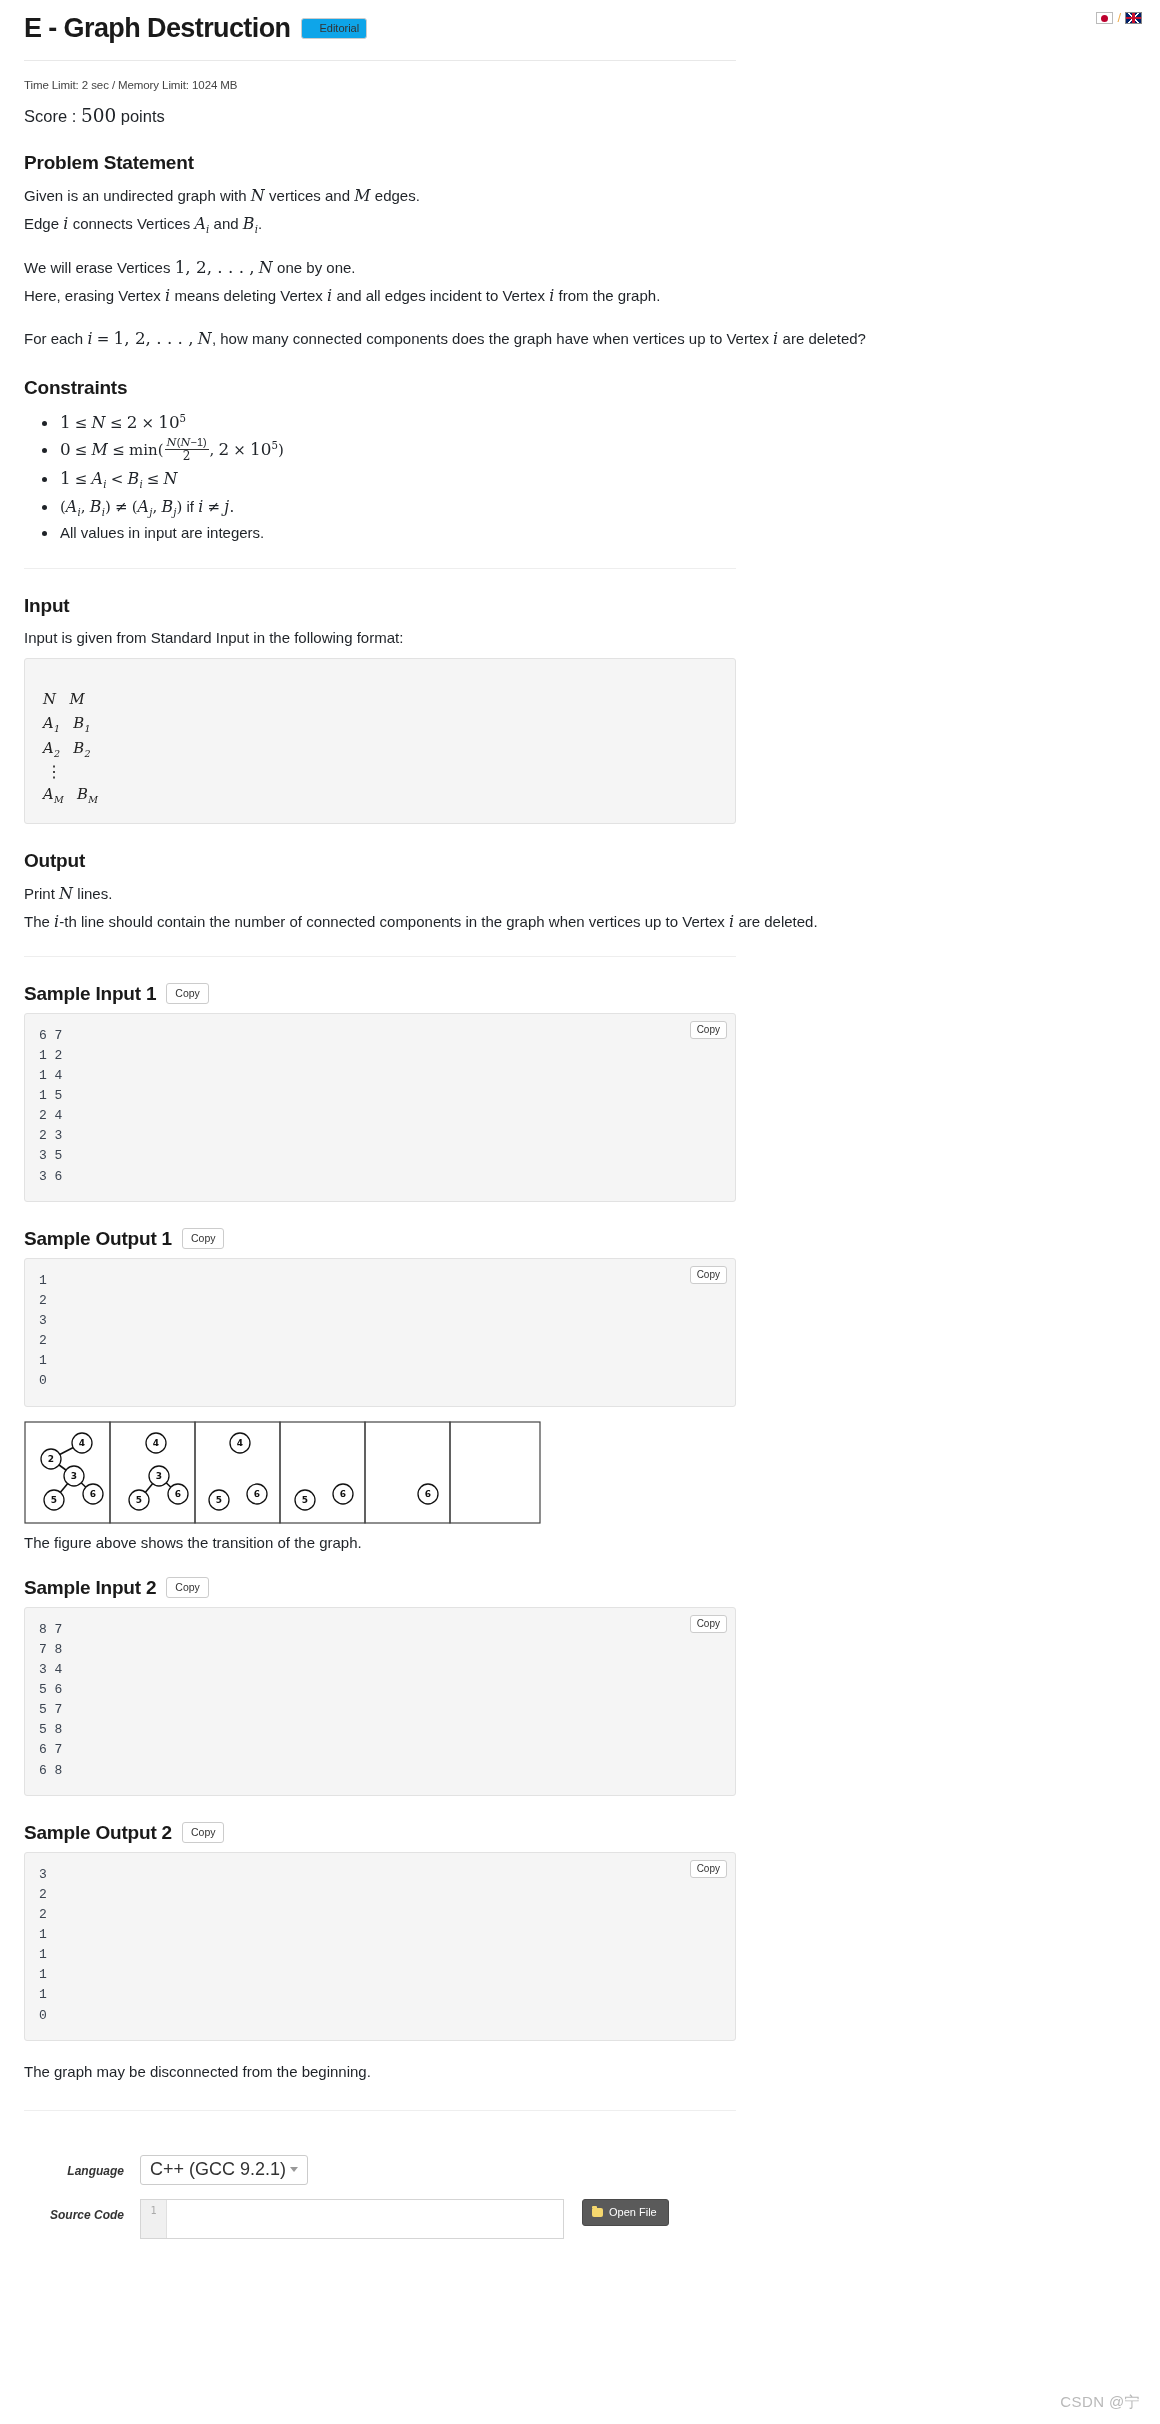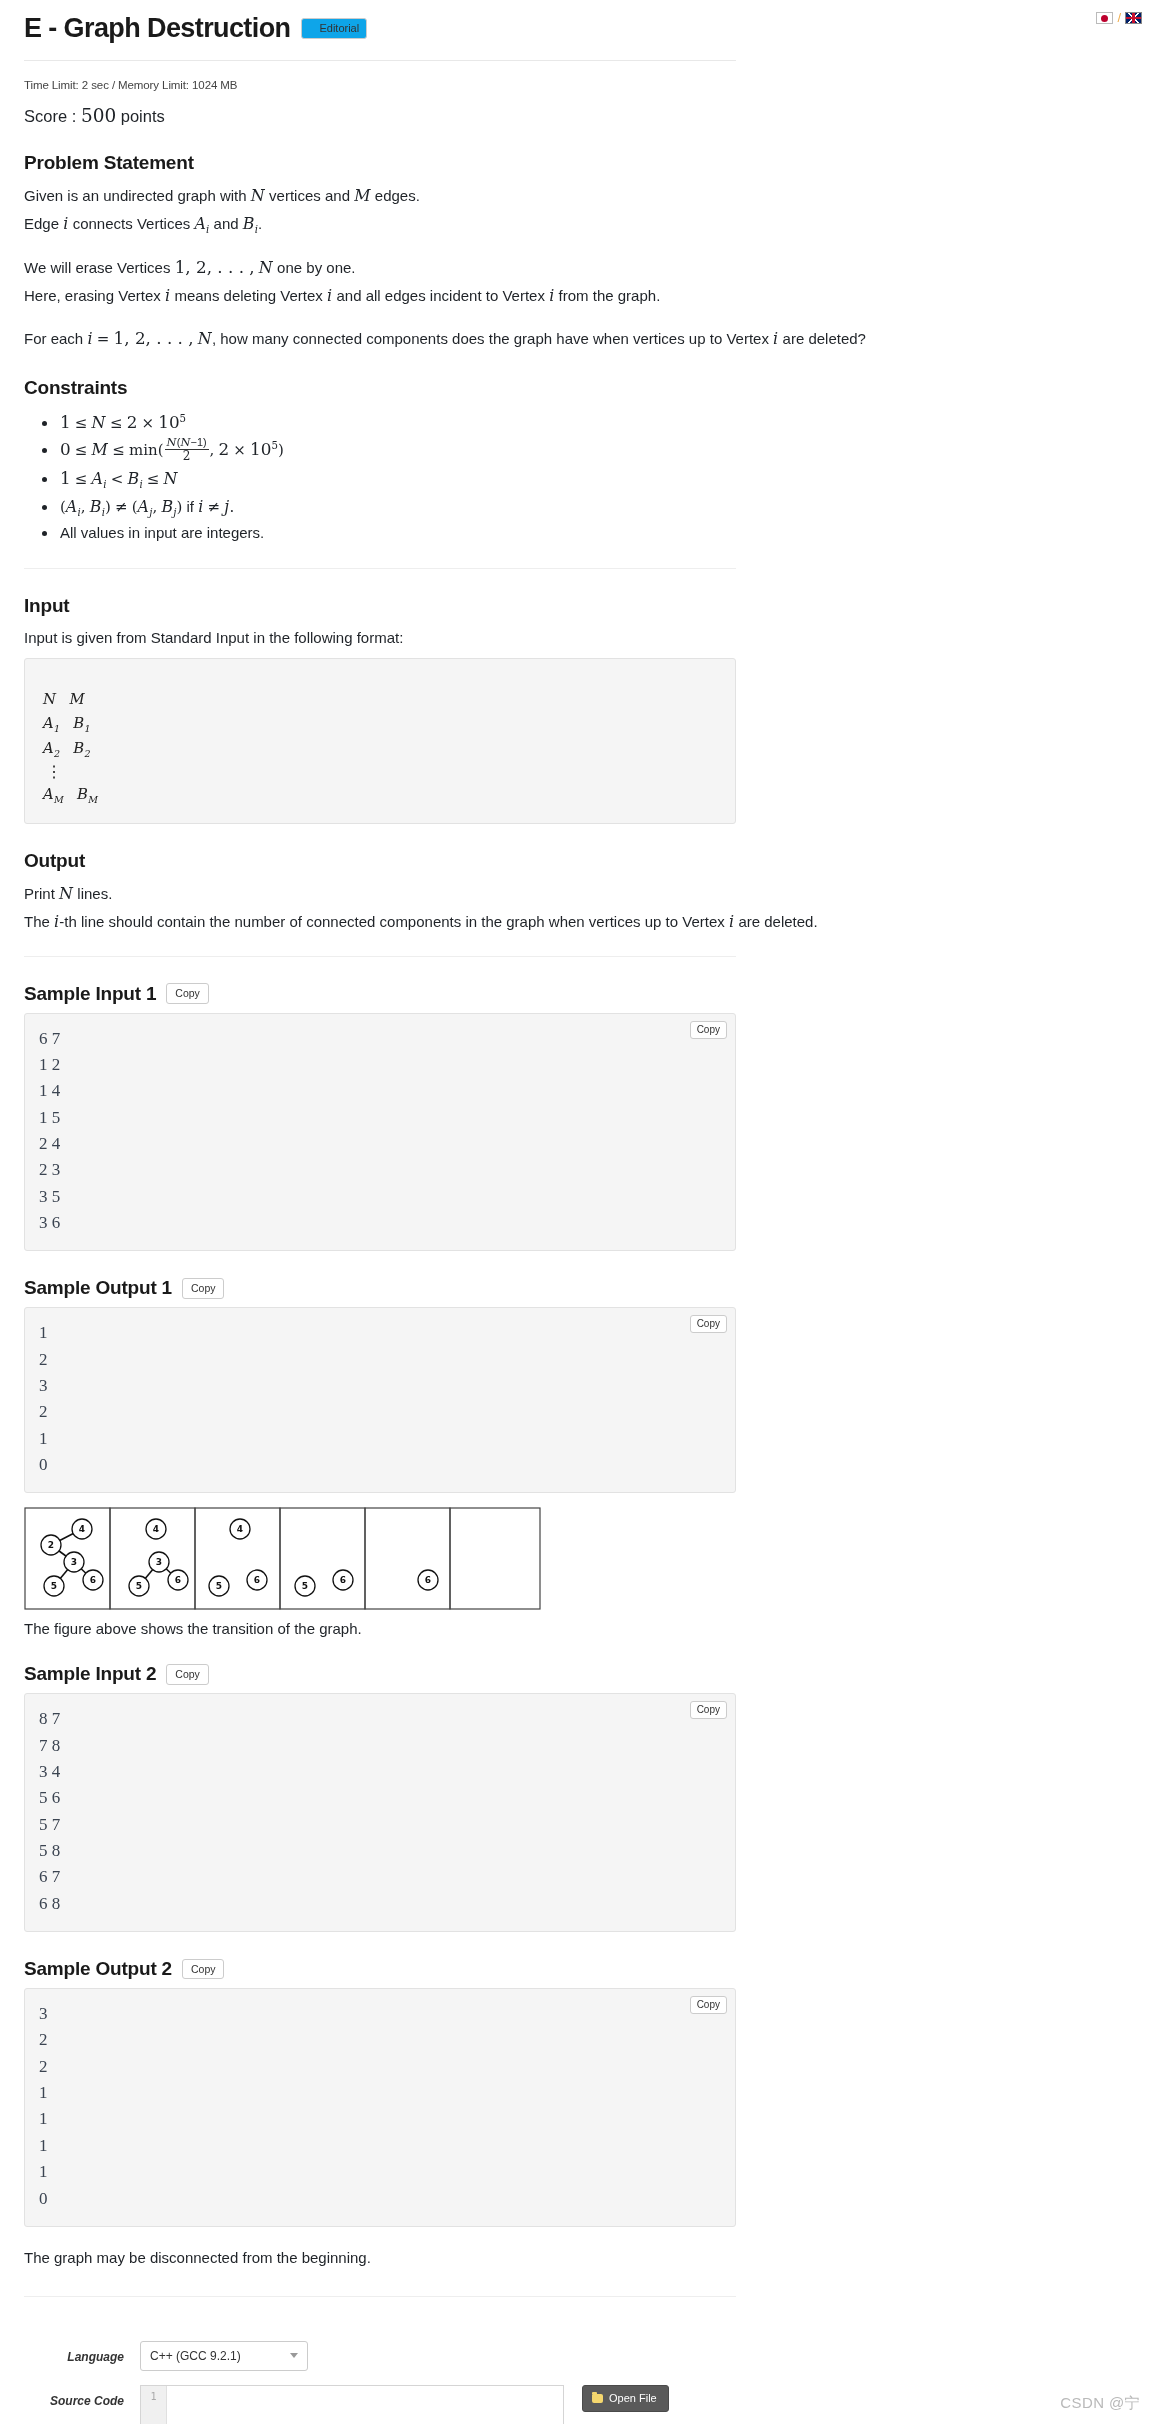--- a/index.html
+++ b/index.html
@@ -183,22 +183,22 @@
     border: 1px solid #e2e2e2;
     border-radius: 3px;
     padding: 12px 14px 14px 14px;
     min-height: 30px;
   }
   .pre-box.fmt {
     padding: 14px 14px 16px 18px;
   }
   .pre-box pre {
     margin: 0;
-    font-family: Liberation Serif, serif;
-    font-size: 17px;
+    font-family: Liberation Mono, monospace;
+    font-size: 13px;
     line-height: 1.55;
     color: #3b4451;
     white-space: pre;
   }
   .copy-inline {
     position: absolute;
     right: 8px;
     top: 7px;
     font-size: 10px;
     color: #333;
@@ -280,21 +280,21 @@
     color: #333;
     padding-top: 9px;
     font-style: italic;
   }
   .select-box {
     width: 168px;
     height: 30px;
     border: 1px solid #ccc;
     border-radius: 3px;
     background: #fff;
-    font-size: 12px;
+    font-size: 18px;
     color: #333;
     display: flex;
     align-items: center;
     padding: 12px 9px;
     position: relative;
     cursor: pointer;
   }
   .caret {
     position: absolute;
     right: 9px;

